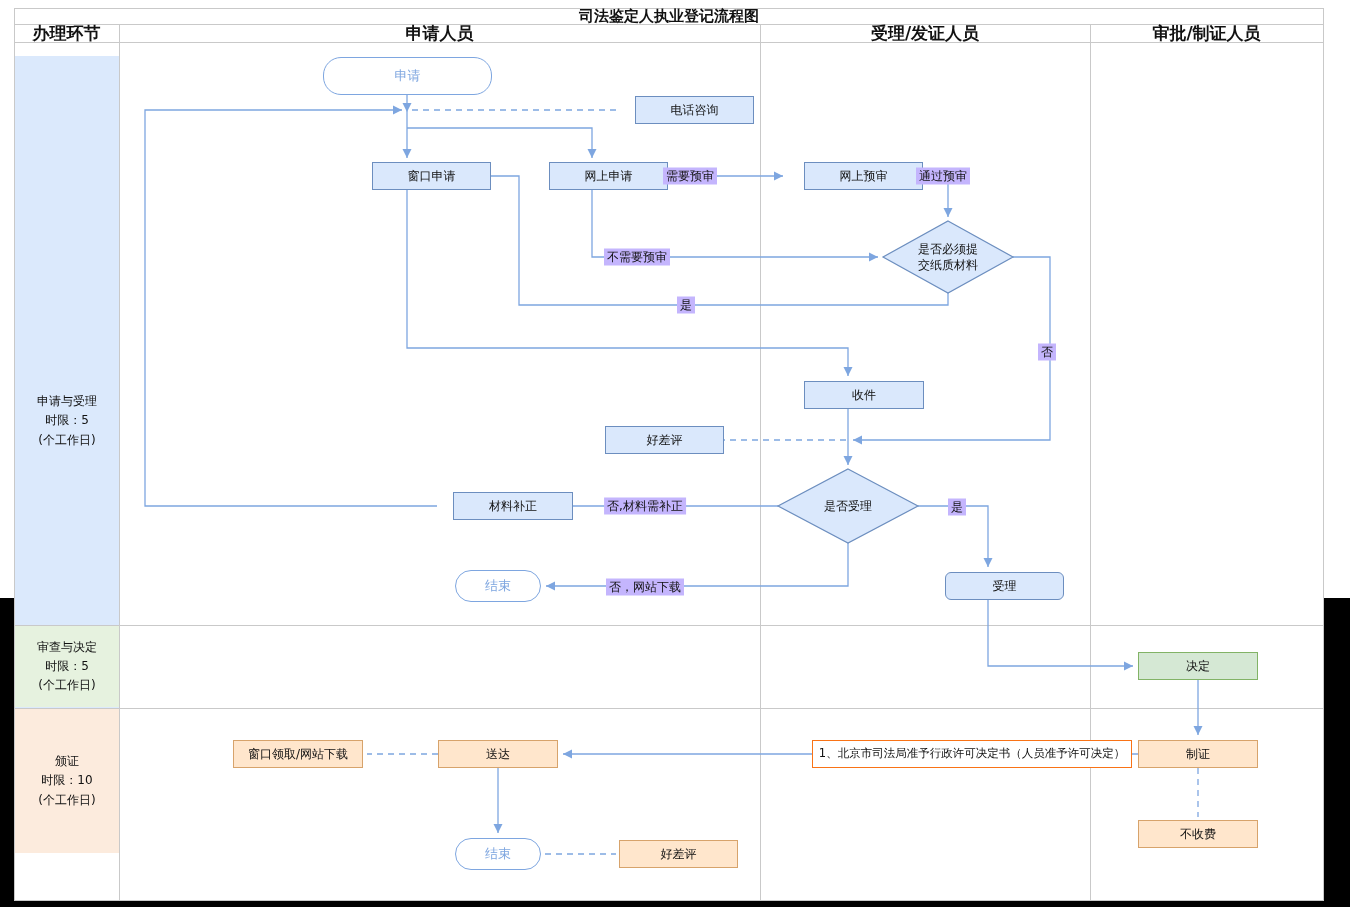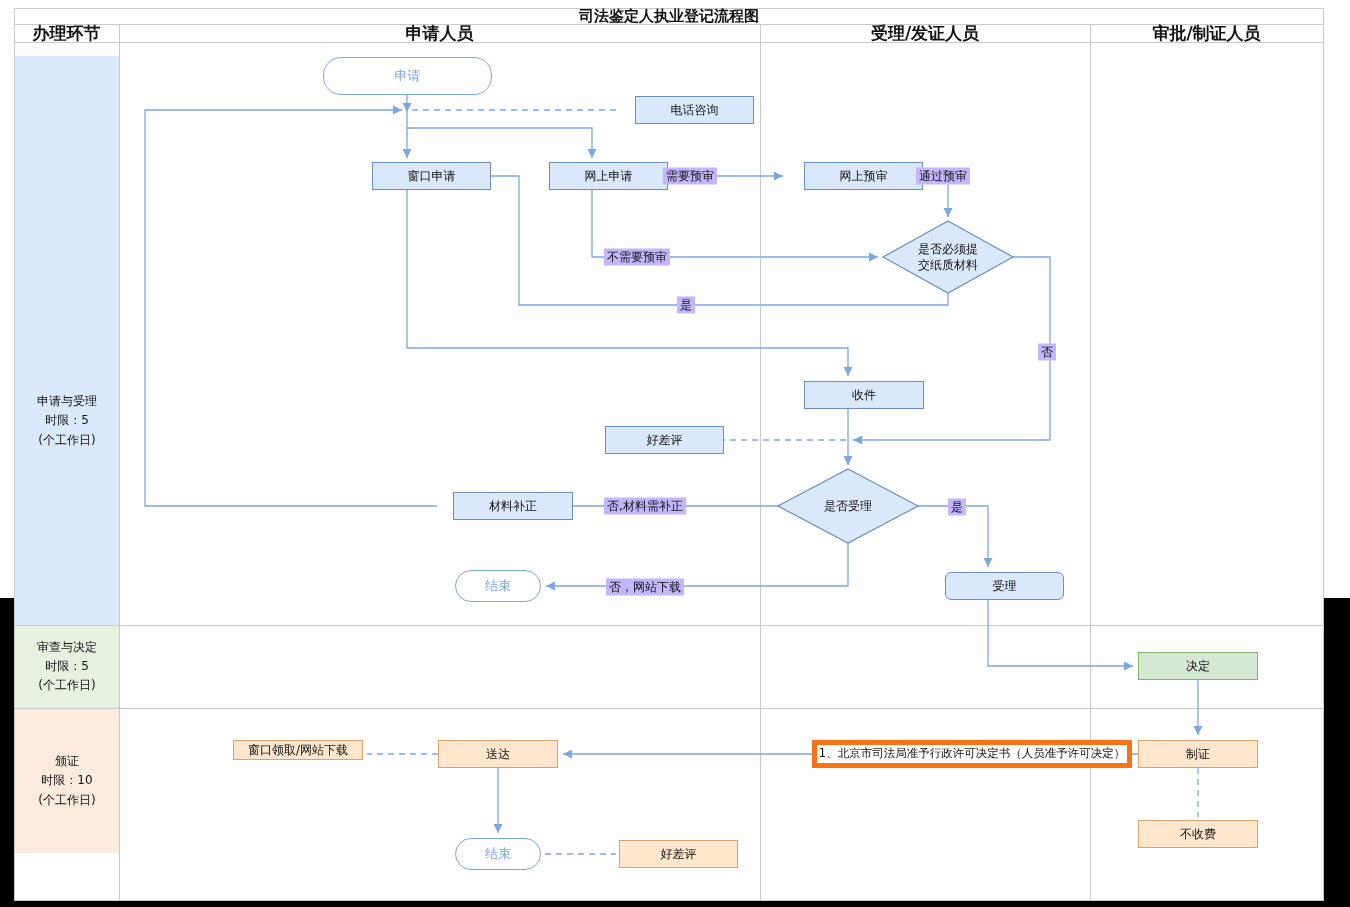--- a/index.html
+++ b/index.html
@@ -15,21 +15,21 @@
   .lane{position:absolute;left:15px;width:104px;display:flex;align-items:center;justify-content:center;
         text-align:center;font-size:12px;line-height:1.6;white-space:pre-line;}
   .lane-blue{background:var(--blue_lane,#dbe9fc);}
   .lane-green{background:var(--green_lane,#e6f2df);}
   .lane-orange{background:var(--orange_lane,#fcebdd);}
   .node{position:absolute;display:flex;align-items:center;justify-content:center;text-align:center;
         font-size:12px;box-sizing:border-box;line-height:1.2;}
   .blue{background:var(--blue_fill,#dae8fc);border:1px solid var(--blue_stroke,#6c8ebf);margin-left:16px;}
   .green{background:var(--green_fill,#d5e8d4);border:1px solid var(--green_stroke,#82b366);}
   .orange{background:var(--orange_fill,#ffe6cc);border:1px solid var(--orange_stroke,#d7a36b);}
-  .plain{background:#fff;border:5px solid #f97316;font-size:11.5px;}
+  .plain{background:#fff;border:1px solid #f97316;font-size:11.5px;}
   .stadium{background:#fff;border:1px solid var(--line,#7ea6e0);color:var(--line,#7ea6e0);
            border-radius:18px;font-size:13px;}
   .edge-label{position:absolute;background:#c4b5fd;font-size:12px;padding:0 3px;white-space:nowrap;
               transform:translate(-50%,-50%);}
   .diamond-label{position:absolute;transform:translate(-50%,-50%);text-align:center;font-size:12px;
                  white-space:pre-line;line-height:1.35;}
   svg.connectors{position:absolute;left:0;top:0;}
   .line{stroke:var(--line,#7ea6e0);stroke-width:1.3;fill:none;}
   .dash{stroke-dasharray:6 5;}
   .diamond-shape{fill:var(--blue_fill,#dae8fc);stroke:var(--blue_stroke,#6c8ebf);stroke-width:1.2;}
@@ -115,21 +115,21 @@
   <div class="node blue" style="left:589px;top:426px;width:119px;height:28px;">好差评</div>
   <div class="diamond-label" style="left:848px;top:506px;">是否受理</div>
   <div class="node blue" style="left:437px;top:492px;width:120px;height:28px;">材料补正</div>
   <div class="node stadium" style="left:455px;top:570px;width:86px;height:32px;">结束</div>
   <div class="node blue" style="left:929px;top:572px;width:119px;height:28px;border-radius:6px;">受理</div>
   <div class="node green" style="left:1138px;top:652px;width:120px;height:28px;">决定</div>
   <div class="node orange" style="left:1138px;top:740px;width:120px;height:28px;">制证</div>
   <div class="node orange" style="left:1138px;top:820px;width:120px;height:28px;">不收费</div>
   <div class="node plain" style="left:812px;top:740px;width:320px;height:28px;">1、北京市司法局准予行政许可决定书（人员准予许可决定）</div>
   <div class="node orange" style="left:438px;top:740px;width:120px;height:28px;">送达</div>
-  <div class="node orange" style="left:233px;top:740px;width:130px;height:20px;">窗口领取/网站下载</div>
+  <div class="node orange" style="left:233px;top:740px;width:130px;height:28px;">窗口领取/网站下载</div>
   <div class="node stadium" style="left:455px;top:838px;width:86px;height:32px;">结束</div>
   <div class="node orange" style="left:619px;top:840px;width:119px;height:28px;">好差评</div>
 
   <div class="edge-label" style="left:690px;top:176px;">需要预审</div>
   <div class="edge-label" style="left:943px;top:176px;">通过预审</div>
   <div class="edge-label" style="left:637px;top:257px;">不需要预审</div>
   <div class="edge-label" style="left:686px;top:305px;">是</div>
   <div class="edge-label" style="left:1047px;top:352px;">否</div>
   <div class="edge-label" style="left:645px;top:506px;">否,材料需补正</div>
   <div class="edge-label" style="left:957px;top:507px;">是</div>

